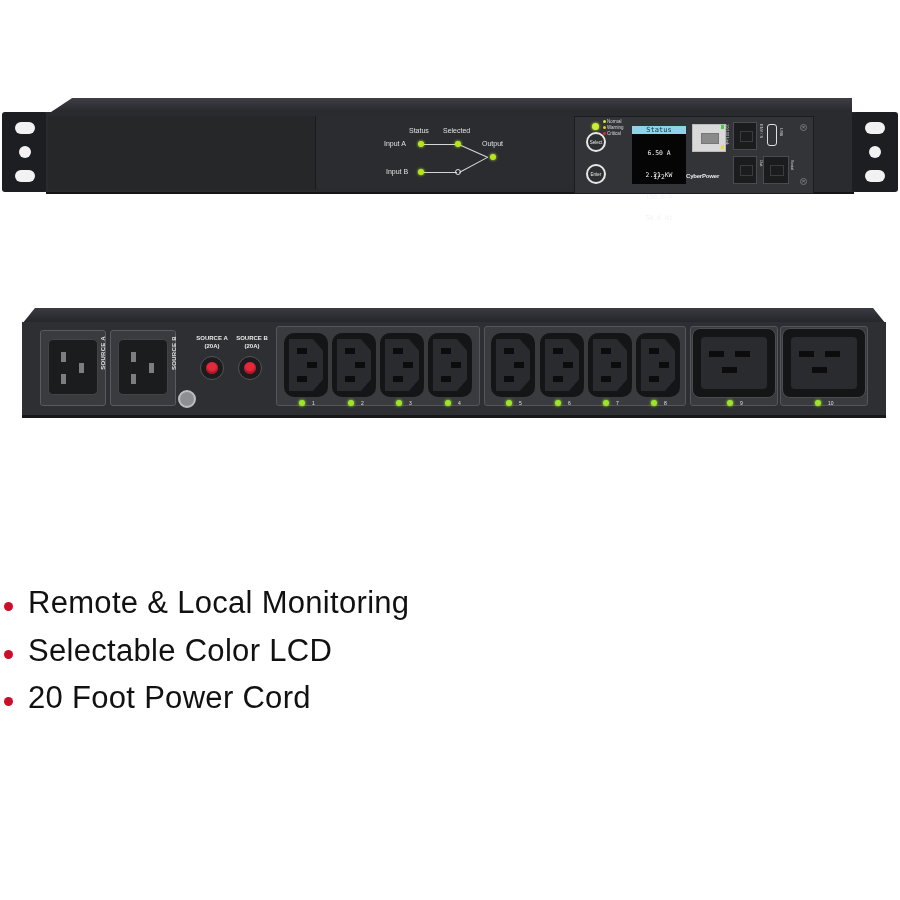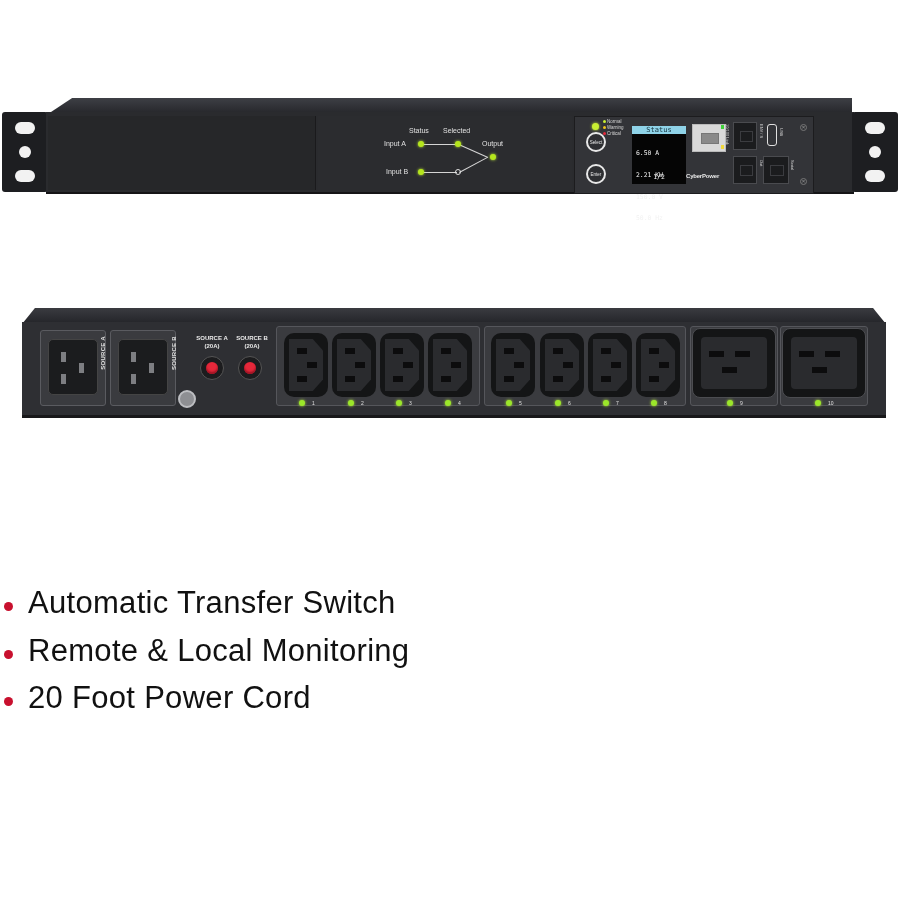--- a/index.html
+++ b/index.html
@@ -26,21 +26,21 @@
 
   .ctrl-panel { position: absolute; left: 574px; top: 116px; width: 240px; height: 78px; background: #333438; border: 1px solid #1c1c1e; }
   .ctrl-led-main { position: absolute; left: 592px; top: 123px; width: 7px; height: 7px; border-radius: 50%; background: #c8ef32; box-shadow: 0 0 3px #c8ef32; }
   .legend-row { position: absolute; left: 603px; font-size: 4.5px; color: #d8d8d8; display: flex; align-items: center; gap: 1px; }
   .legend-dot { width: 3px; height: 3px; border-radius: 50%; display: inline-block; }
   .ring-btn { position: absolute; width: 20px; height: 20px; border: 2px solid #e8e8e8; border-radius: 50%;
       color: #e8e8e8; font-size: 4.5px; display: flex; align-items: center; justify-content: center; background: #2e2f32; }
 
   .lcd { position: absolute; left: 632px; top: 126px; width: 54px; height: 58px; background: #050505; }
   .lcd-title { height: 8px; background: #8fd3e8; color: #13323d; font-family: "DejaVu Sans Mono", monospace; font-size: 7px; line-height: 8px; text-align: center; }
-  .lcd-lines { padding: 2px 4px 0 4px; color: #f2f2f2; font-family: "DejaVu Sans Mono", monospace; font-size: 6.4px; line-height: 7.2px; text-align: left; white-space: pre; }
+  .lcd-lines { padding: 2px 4px 0 4px; color: #f2f2f2; font-family: "DejaVu Sans Mono", monospace; font-size: 6.4px; line-height: 7.2px; text-align: center; white-space: pre; }
   .lcd-page { position: absolute; bottom: 3px; left: 0; width: 100%; text-align: center; color: #f2f2f2; font-family: "DejaVu Sans Mono", monospace; font-size: 6.4px; }
   .brand { position: absolute; left: 686px; top: 173px; color: #e8e8e8; font-size: 6px; font-weight: bold; letter-spacing: -0.2px; }
 
   .port { position: absolute; background: #1b1c1e; border: 1px solid #4a4b4f; }
   .port::after { content: ""; position: absolute; left: 25%; top: 30%; width: 50%; height: 35%; border: 1px solid #3b3c40; }
   .port.eth-mgmt { background: #d9d9d9; border-color: #bbb; }
   .port.eth-mgmt::after { border-color: #777; background: #8a8a8a; }
   .port-led { position: absolute; width: 3px; height: 4px; }
   .usb-port { position: absolute; left: 767px; top: 124px; width: 10px; height: 22px; border: 1.5px solid #e0e0e0; border-radius: 3px; }
   .port-label { position: absolute; color: #d0d0d0; font-size: 4px; writing-mode: vertical-rl; }
@@ -292,23 +292,23 @@
 <div class="out-led" style="left:651px"></div>
 <span class="out-num" style="left:664px">8</span>
 <div class="out-led" style="left:727px"></div>
 <span class="out-num" style="left:740px">9</span>
 <div class="out-led" style="left:815px"></div>
 <span class="out-num" style="left:828px">10</span>
 
 <ul class="features">
   <li class="feature">
     <span class="bullet"></span>
-    <span class="feature-text">Automatic Transfer Switch</span>
+    <span class="feature-text">Remote &amp; Local Monitoring</span>
   </li>
   <li class="feature">
     <span class="bullet"></span>
-    <span class="feature-text">Remote &amp; Local Monitoring</span>
+    <span class="feature-text">Selectable Color LCD</span>
   </li>
   <li class="feature">
     <span class="bullet"></span>
     <span class="feature-text">20 Foot Power Cord</span>
   </li>
 </ul>
 
 </body></html>

